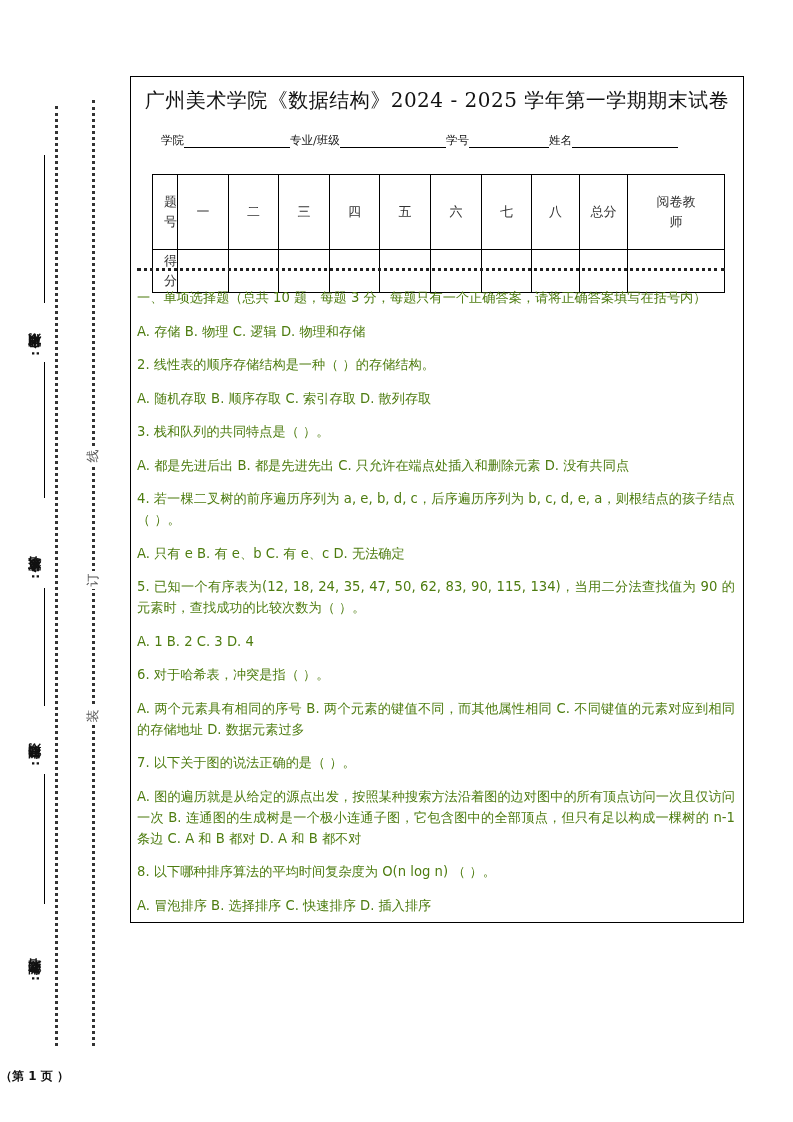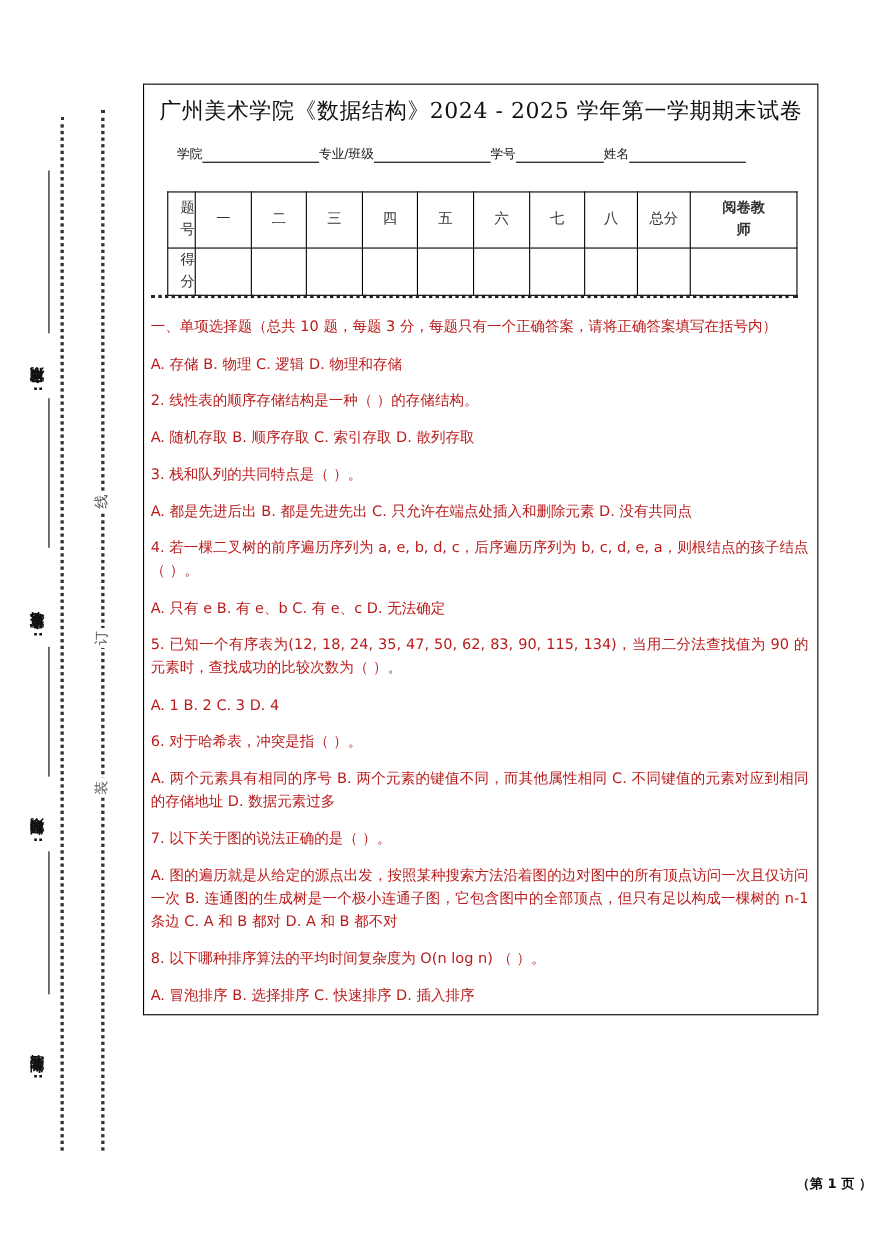--- a/index.html
+++ b/index.html
@@ -50,25 +50,25 @@
     line-height: 20px; color: #333;
   }
   .score-table td.rowhead { width: 25px; font-size: 13px; line-height: 20px; text-align: right; }
   .dotted-sep {
     position: absolute; left: 6px; right: 18px; top: 191px;
     border-top: 3px dotted #222;
   }
   .content {
     position: absolute; left: 6px; right: 8px; top: 210px;
     font-family: "DejaVu Sans", sans-serif; font-size: 13.2px; line-height: 21px;
-    color: #b91c1c;
+    color: #4d7c0f;
   }
   .content p { margin: 0 0 12.5px 0; text-align: justify; }
   .footer {
-    position: absolute; left: 0; width: 793px; top: 1068px; text-align: right;
+    position: absolute; left: 0; width: 793px; top: 1068px; text-align: left;
     font-family: "DejaVu Sans", sans-serif; font-weight: bold; font-size: 12px;
   }
 </style>
 </head>
 <body>
 
 <div class="margin-col">
   <div class="dotline dot-outer"></div>
   <div class="dotline dot-inner"></div>
   <div class="bind-char" style="top:446px;">线</div>
@@ -118,21 +118,21 @@
       <td class="rowhead">题号</td>
       <td>一</td>
       <td>二</td>
       <td>三</td>
       <td>四</td>
       <td>五</td>
       <td>六</td>
       <td>七</td>
       <td>八</td>
       <td>总分</td>
-      <td style="padding:4px 28px;font-weight:bold;">阅卷教师</td>
+      <td style="padding:16px 28px;">阅卷教师</td>
     </tr>
     <tr>
       <td class="rowhead">得分</td>
       <td></td>
       <td></td>
       <td></td>
       <td></td>
       <td></td>
       <td></td>
       <td></td>

